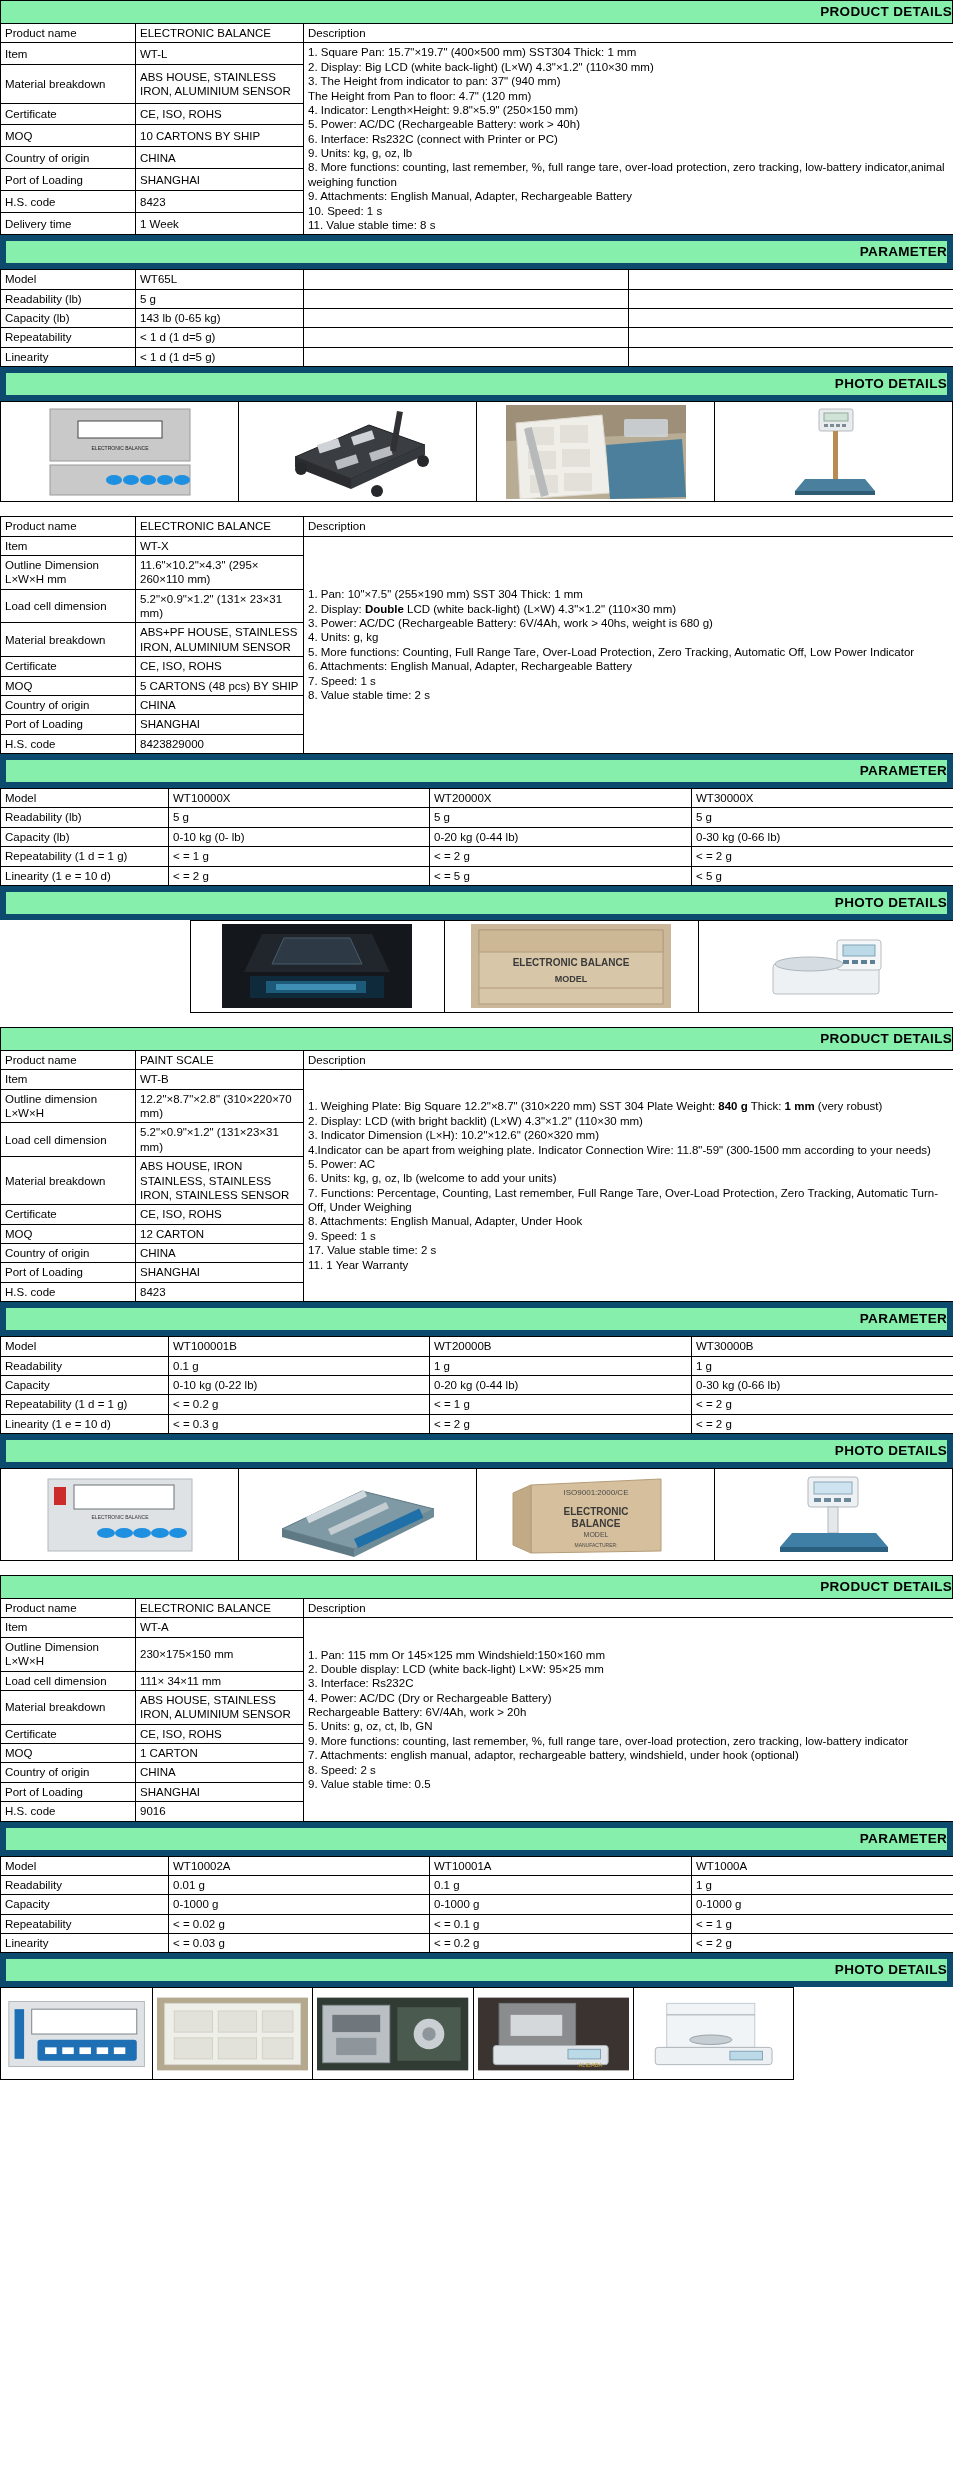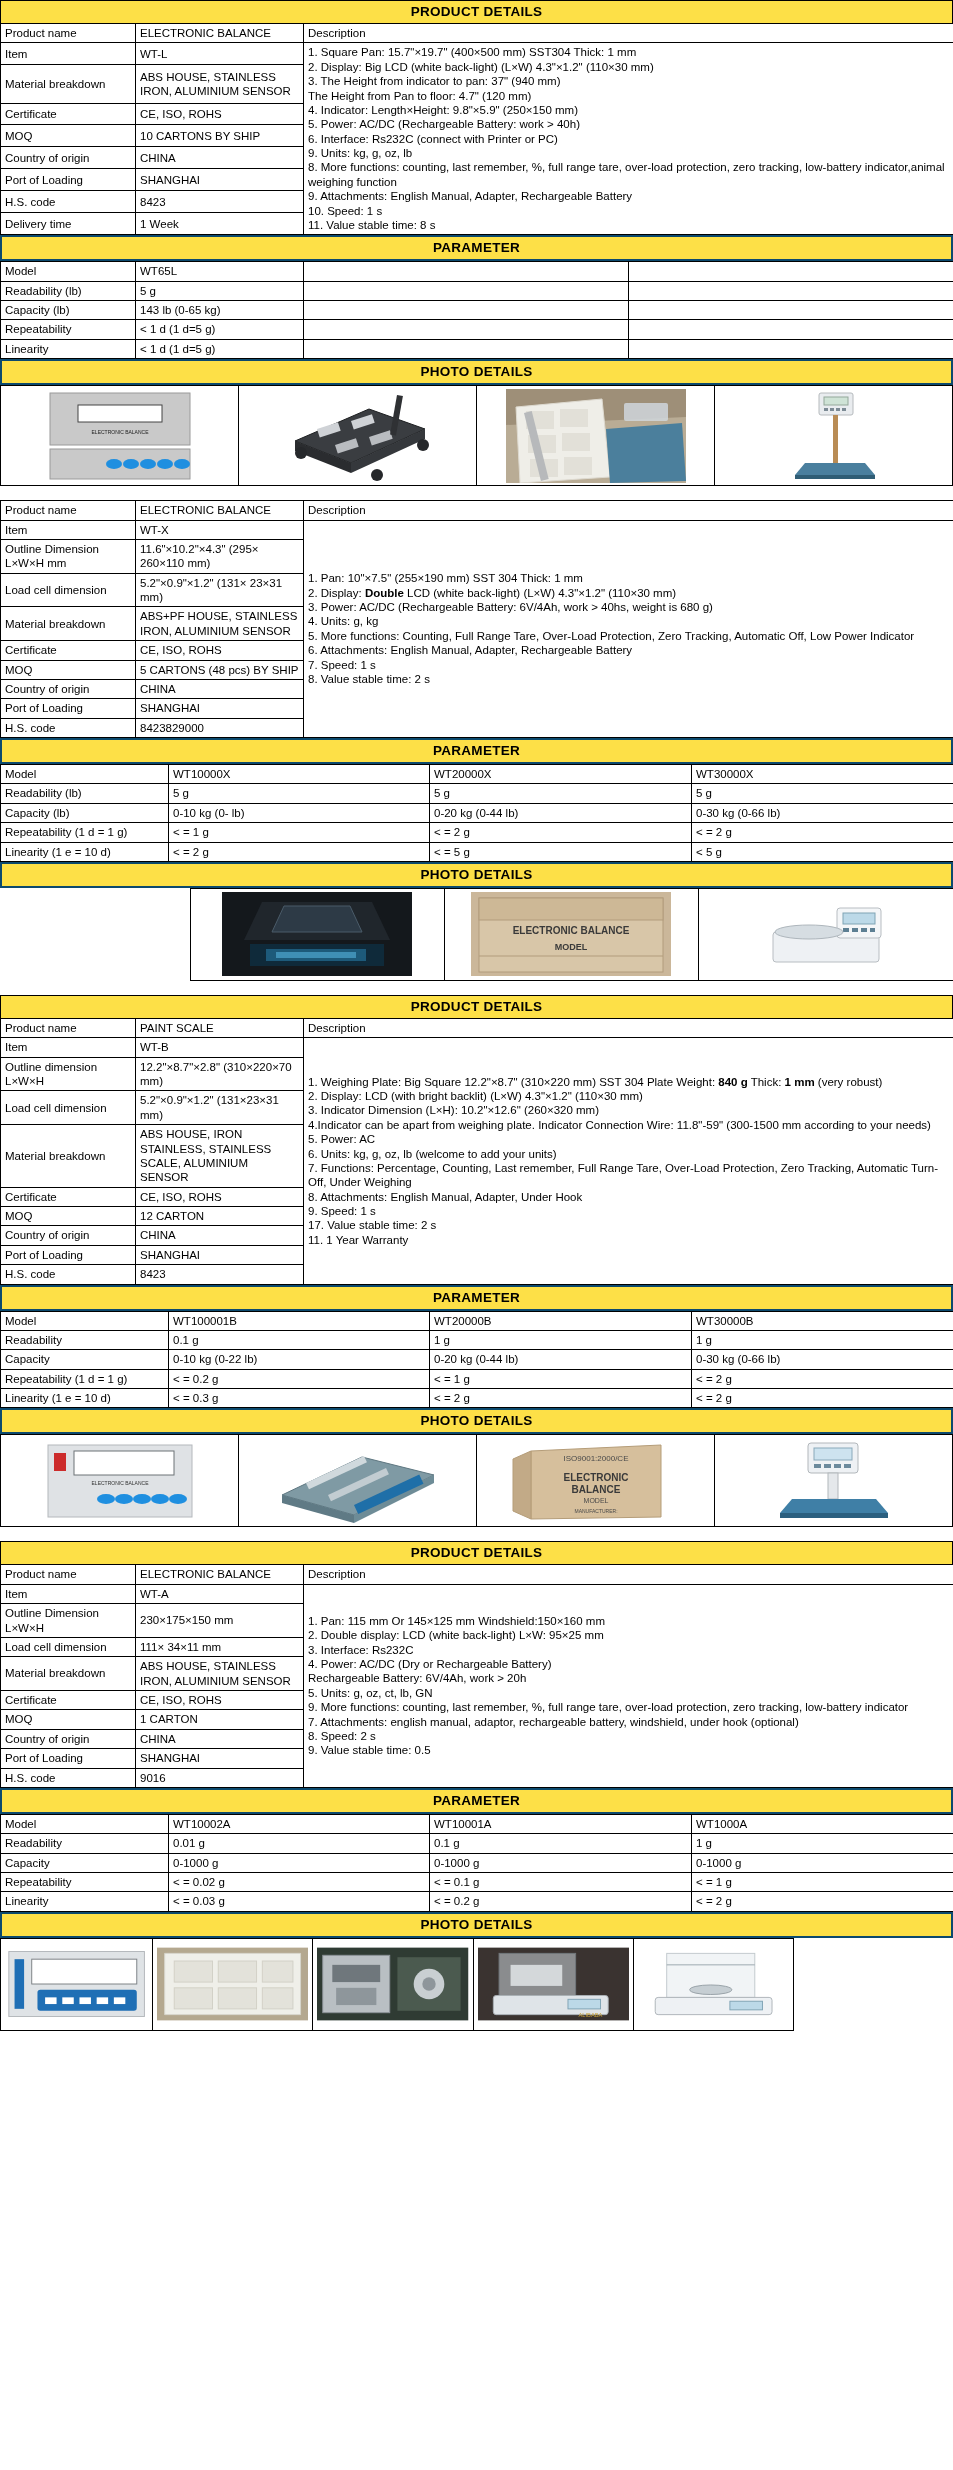--- a/index.html
+++ b/index.html
@@ -25,29 +25,29 @@
     padding: 2px 4px;
     font-size: 11.5px;
     line-height: 1.25;
     vertical-align: middle;
     text-align: left;
     font-weight: normal;
   }
   .banner {
     border: 1px solid #000;
     border-bottom: none;
-    text-align: center;
+    text-align: right;
     font-weight: bold;
     font-size: 13.5px;
     letter-spacing: .3px;
     padding: 3px 0 4px 0;
-    background: #fde047;
+    background: #86efac;
   }
   .banner.inline {
-    border: 2px solid #0c4a6e;
+    border: 6px solid #0c4a6e;
   }
   .hdr-center {
     text-align: center;
     font-weight: bold;
     font-size: 14px;
   }
   .desc-cell {
     vertical-align: top;
     font-size: 11.5px;
     line-height: 1.36;
@@ -461,21 +461,21 @@
       <tr>
         <td>Outline dimension L×W×H</td>
         <td>12.2"×8.7"×2.8" (310×220×70 mm)</td>
       </tr>
       <tr>
         <td>Load cell dimension</td>
         <td>5.2"×0.9"×1.2" (131×23×31 mm)</td>
       </tr>
       <tr>
         <td>Material breakdown</td>
-        <td>ABS HOUSE, IRON STAINLESS, STAINLESS SCALE, ALUMINIUM SENSOR</td>
+        <td>ABS HOUSE, IRON STAINLESS, STAINLESS IRON, STAINLESS SENSOR</td>
       </tr>
       <tr>
         <td>Certificate</td>
         <td>CE, ISO, ROHS</td>
       </tr>
       <tr>
         <td>MOQ</td>
         <td>12 CARTON</td>
       </tr>
       <tr>

